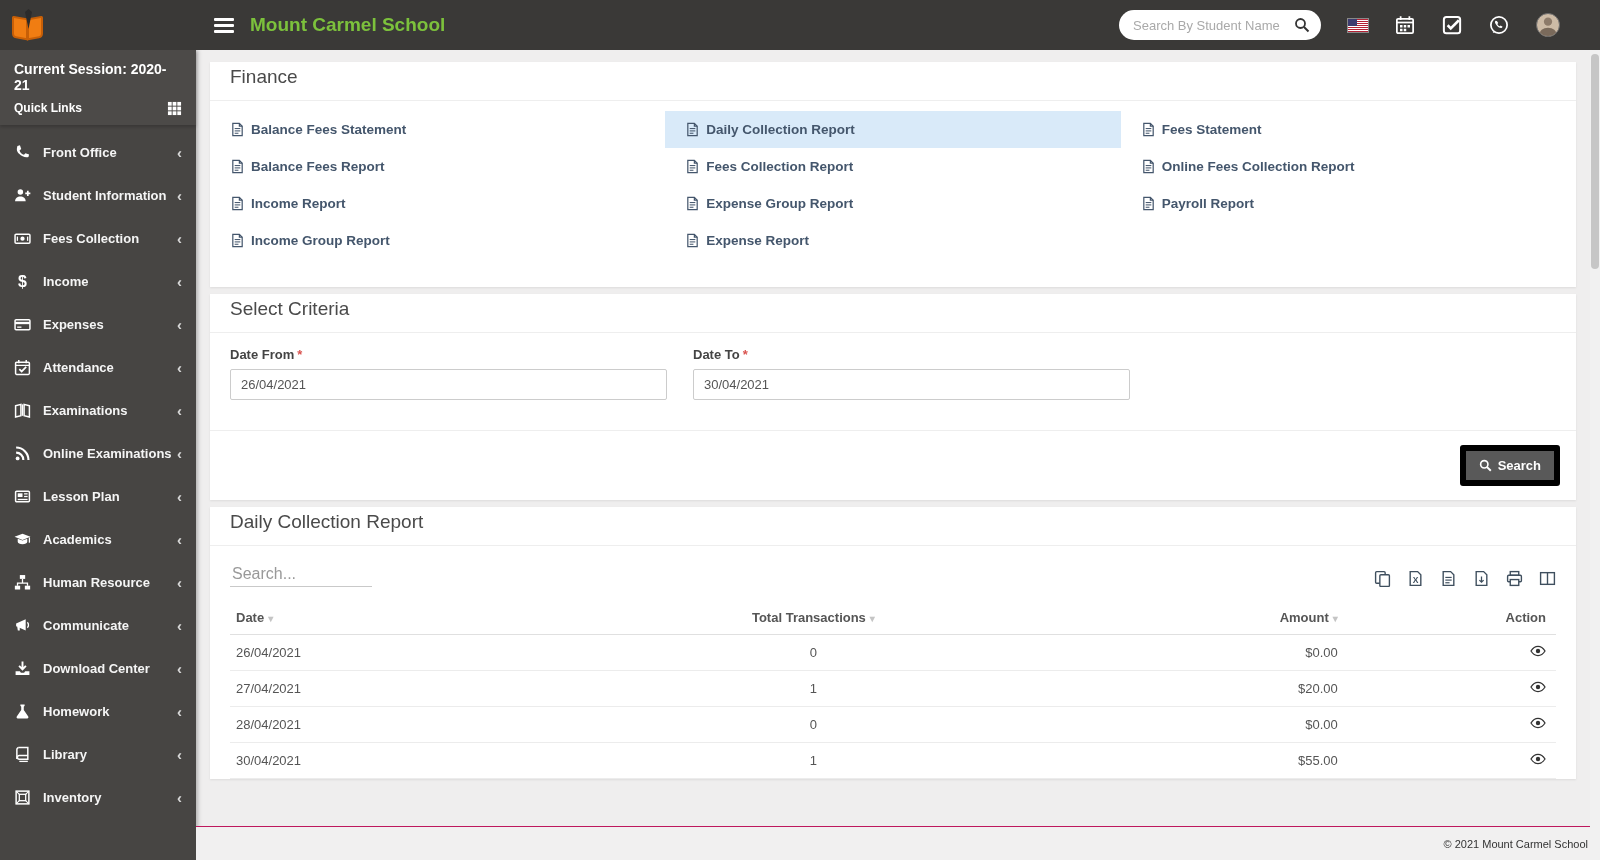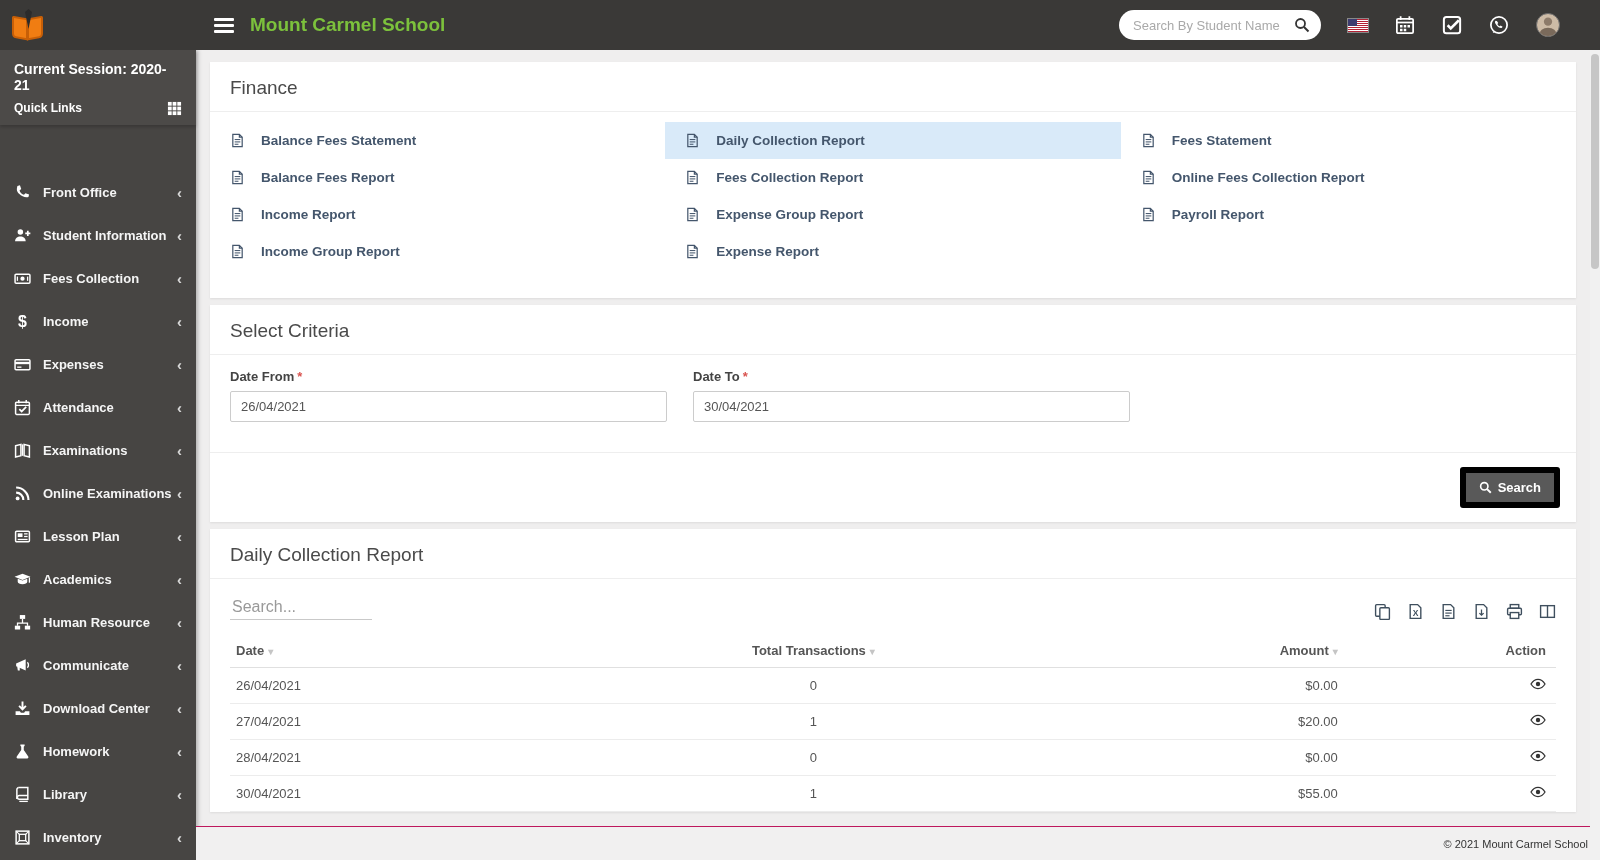--- a/index.html
+++ b/index.html
@@ -27,34 +27,34 @@
   .flag { width:20px; height:13px; position:relative; background:repeating-linear-gradient(#b22234 0 1px,#fff 1px 2px,#b22234 2px 3px,#fff 3px 4px,#b22234 4px 5px,#fff 5px 6px,#b22234 6px 7px,#fff 7px 8px,#b22234 8px 9px,#fff 9px 10px,#b22234 10px 11px,#fff 11px 12px,#b22234 12px 13px); box-shadow:0 0 0 1px #888; }
   .flag::before { content:""; position:absolute; left:0; top:0; width:9px; height:7px; background:#3c3b6e; }
   .tb-icon { width:20px; height:20px; display:inline-flex; align-items:center; justify-content:center; cursor:pointer; }
   .avatar { width:24px; height:24px; border-radius:50%; background:#cdbba6; overflow:hidden; display:flex; align-items:flex-end; justify-content:center; border:1px solid #6b6b6b; cursor:pointer; }
 
   
   .sidebar { position:absolute; top:50px; left:0; width:196px; bottom:0; background:#474543; z-index:20; box-shadow:2px 0 4px rgba(0,0,0,.25); }
   .side-head { background:#4c4a48; padding:11px 14px 9px 14px; box-shadow:0 2px 3px rgba(0,0,0,.2); }
   .session { color:#fff; font-size:14px; font-weight:bold; margin-bottom:8px; }
   .quicklinks { display:flex; align-items:flex-start; justify-content:space-between; color:#fff; font-size:12px; font-weight:bold; cursor:pointer; }
-  .menu { list-style:none; padding-top:6px;margin-top:40px; }
+  .menu { list-style:none; padding-top:6px; }
   .menu li { display:flex; align-items:center; padding:13px 14px; cursor:pointer; }
   .menu .icon { width:17px; height:17px; margin-right:12px; flex:0 0 17px; display:inline-flex; }
   .mi-label { color:#f5f5f5; font-size:13px; font-weight:bold; flex:1; white-space:nowrap; }
   .chev { color:#d8d8d8; font-size:15px; font-weight:bold; line-height:10px; }
 
   
   .main { position:absolute; left:196px; top:50px; right:0; bottom:34px; background:#efeeee; padding:12px 24px 0 14px; overflow:hidden; }
   .card { background:#fff; box-shadow:0 1px 2px rgba(0,0,0,.08); margin-bottom:7px; }
-  .card-title { font-size:19px; color:#4a4a4a; padding:15px 20px 12px 20px; border-bottom:1px solid #eee; }
+  .card-title { font-size:19px; color:#4a4a4a; padding:4px 20px 12px 20px; border-bottom:1px solid #eee; }
 
   
   .fin-grid { display:grid; grid-template-columns:1fr 1fr 1fr; grid-template-rows:repeat(4,auto); grid-auto-flow:column; padding:10px 0 28px 0; }
-  .fin-link { display:flex; align-items:center; gap:16px; padding:11px 20px; font-size:13.5px; font-weight:600; color:#44566c; cursor:pointer; }
+  .fin-link { display:flex; align-items:center; gap:6px; padding:11px 20px; font-size:13.5px; font-weight:600; color:#44566c; cursor:pointer; }
   .fin-link.active { background:#d9eaf9; font-weight:bold; }
   .fin-link .icon { width:15px; height:17px; display:inline-flex; }
 
   
   .criteria-body { display:flex; gap:26px; padding:14px 20px 4px 20px; }
   .field { width:437px; }
   .field label { display:block; font-size:13px; font-weight:bold; color:#444; margin-bottom:7px; }
   .req { color:#d9534f; margin-left:3px; }
   .field input { width:100%; height:31px; border:1px solid #ccc; border-radius:2px; padding:0 10px; font-size:13px; color:#555; font-family:"Liberation Sans",sans-serif; outline:none; }
   .btn-row { border-top:1px solid #eee; margin-top:26px; padding:14px 16px; display:flex; justify-content:flex-end; }

